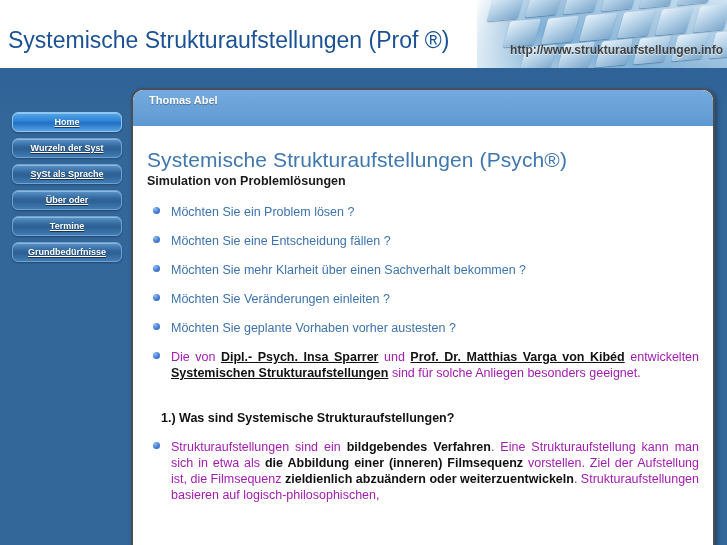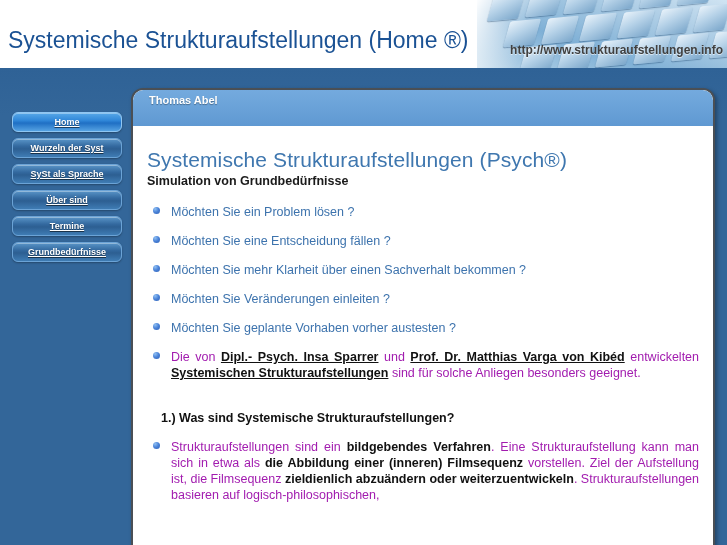--- a/index.html
+++ b/index.html
@@ -232,43 +232,43 @@
       <span class="key" style="left:46px;  top:46px; width:30px; height:26px;"></span>
       <span class="key" style="left:84px;  top:43px; width:30px; height:26px;"></span>
       <span class="key" style="left:122px; top:40px; width:30px; height:26px;"></span>
       <span class="key" style="left:160px; top:37px; width:30px; height:26px;"></span>
       <span class="key" style="left:198px; top:34px; width:30px; height:26px;"></span>
       <span class="key" style="left:236px; top:31px; width:30px; height:26px;"></span>
     </div>
 
     <div id="banner-url">http://www.strukturaufstellungen.info</div>
 
-    <div id="banner-title">Systemische Strukturaufstellungen (Home ®)</div>
+    <div id="banner-title">Systemische Strukturaufstellungen (Prof ®)</div>
   </div>
 
   <div id="blue-area"></div>
 
   <nav id="sidebar">
     <a class="nav-btn active" href="#">Home</a>
     <a class="nav-btn" href="#">Wurzeln der Syst</a>
     <a class="nav-btn" href="#">SySt als Sprache</a>
-    <a class="nav-btn" href="#">Über sind</a>
+    <a class="nav-btn" href="#">Über oder</a>
     <a class="nav-btn" href="#">Termine</a>
     <a class="nav-btn" href="#">Grundbedürfnisse</a>
   </nav>
 
   <section id="panel">
 
     <div id="panel-titlebar">Thomas Abel</div>
 
     <div id="panel-body">
 
       <h1 id="doc-title">Systemische Strukturaufstellungen (Psych®)</h1>
 
-      <div id="doc-subtitle">Simulation von Grundbedürfnisse</div>
+      <div id="doc-subtitle">Simulation von Problemlösungen</div>
 
       <ul class="blist">
         <li>
           <span class="dot"></span>
           <span>Möchten Sie ein Problem lösen ?</span>
         </li>
         <li>
           <span class="dot"></span>
           <span>Möchten Sie eine Entscheidung fällen ?</span>
         </li>

